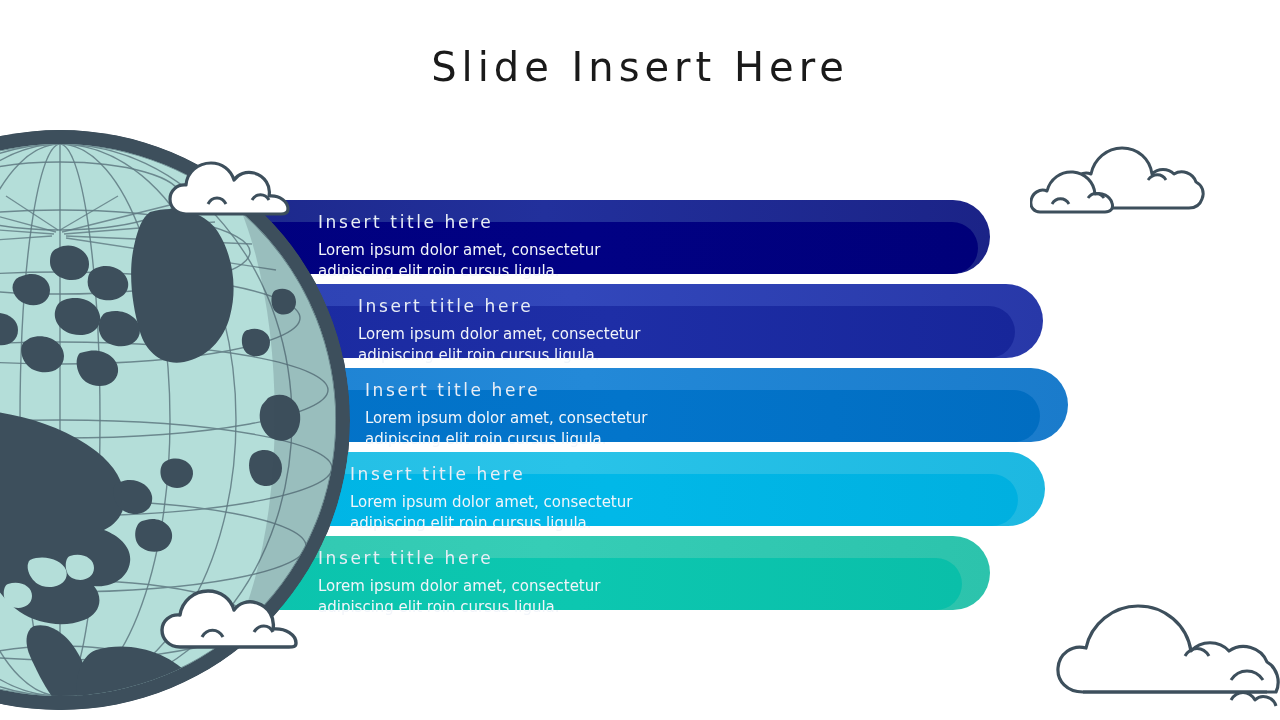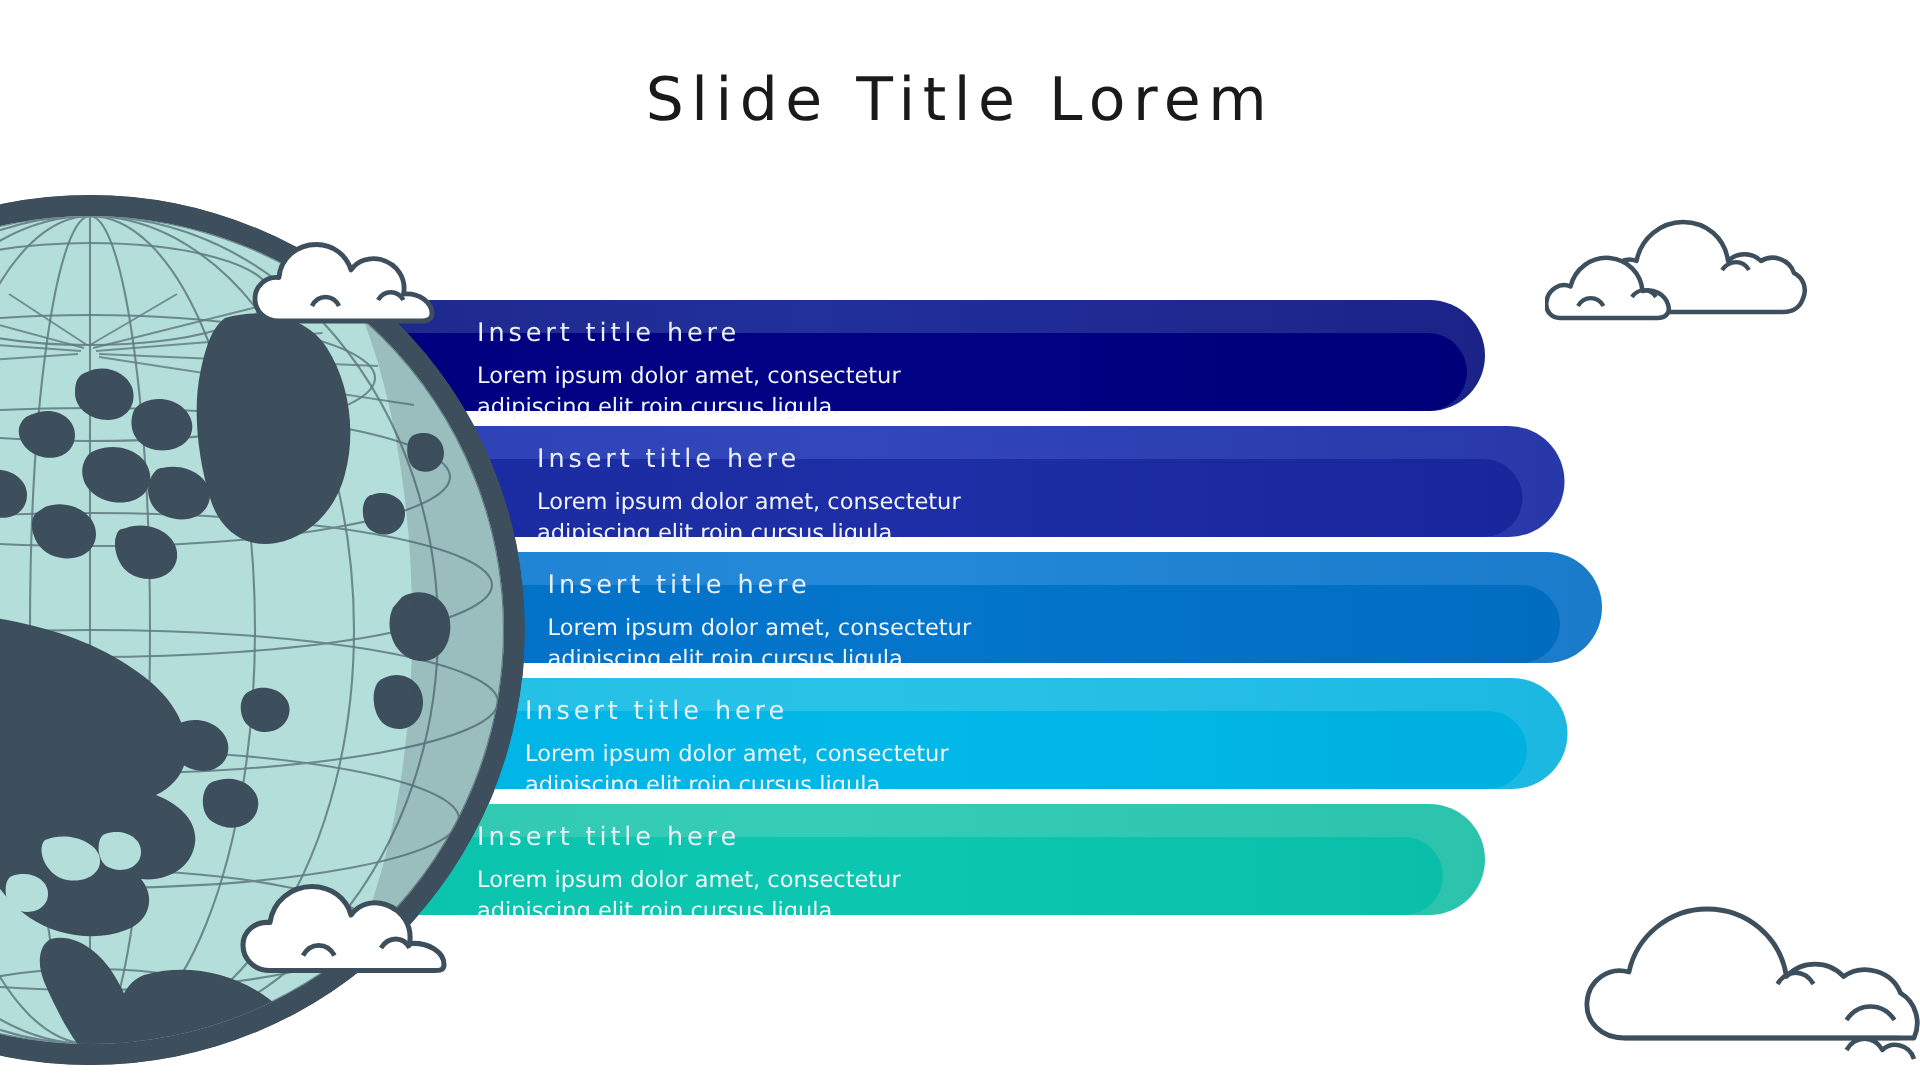--- a/index.html
+++ b/index.html
@@ -69,21 +69,21 @@
   #globe-front{position:absolute;left:0;top:0;width:1280px;height:720px;pointer-events:none;}
 
   
   .cloud{position:absolute;}
 </style>
 </head>
 <body>
 
 <div id="slide">
 
-  <div id="slide-title">Slide Title Lorem</div>
+  <div id="slide-title">Slide Insert Here</div>
 
   <div id="globe-layer">
     <svg width="1280" height="720" viewBox="0 0 1280 720" xmlns="http://www.w3.org/2000/svg">
       <defs>
         <clipPath id="globeClip">
           <circle cx="60" cy="420" r="290"></circle>
         </clipPath>
         <clipPath id="globeClipInner">
           <circle cx="60" cy="420" r="276"></circle>
         </clipPath>

